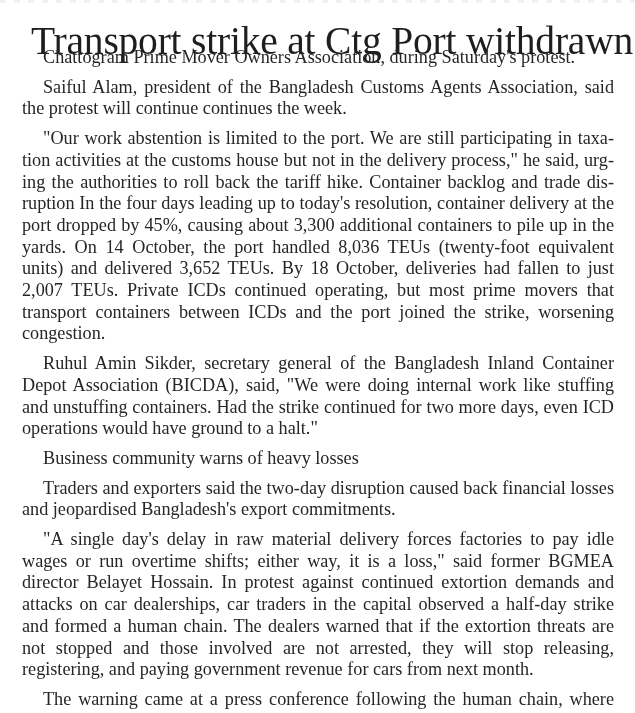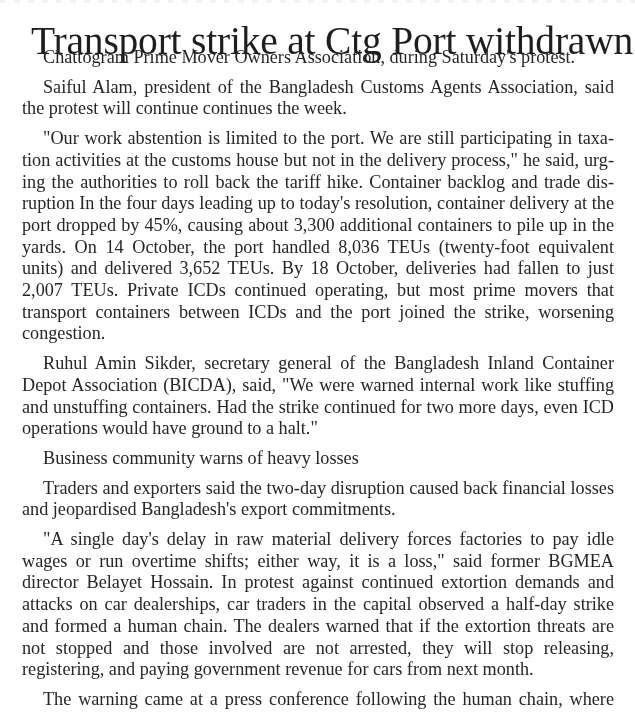--- a/index.html
+++ b/index.html
@@ -59,18 +59,18 @@
 <body>
 
 <div class="top-cut"></div>
 
 <h1 class="headline">Transport strike at Ctg Port withdrawn</h1>
 
 <div class="article-body">
   <p class="last-left">Chattogram Prime Mover Owners Association, during Saturday's protest.</p>
   <p class="last-left">Saiful Alam, president of the Bangladesh Customs Agents Association, said the protest will continue continues the week.</p>
   <p class="last-left">"Our work abstention is limited to the port. We are still participating in taxa­tion activities at the customs house but not in the delivery process," he said, urg­ing the authorities to roll back the tariff hike. Container backlog and trade dis­ruption In the four days leading up to today's resolution, container delivery at the port dropped by 45%, causing about 3,300 additional containers to pile up in the yards. On 14 October, the port handled 8,036 TEUs (twenty-foot equivalent units) and delivered 3,652 TEUs. By 18 October, deliveries had fallen to just 2,007 TEUs. Private ICDs continued operating, but most prime movers that transport containers between ICDs and the port joined the strike, worsening congestion.</p>
-  <p class="last-left">Ruhul Amin Sikder, secretary general of the Bangladesh Inland Container Depot Association (BICDA), said, "We were warned internal work like stuffing and unstuffing containers. Had the strike continued for two more days, even ICD operations would have ground to a halt."</p>
+  <p class="last-left">Ruhul Amin Sikder, secretary general of the Bangladesh Inland Container Depot Association (BICDA), said, "We were doing internal work like stuffing and unstuffing containers. Had the strike continued for two more days, even ICD operations would have ground to a halt."</p>
   <p class="last-left">Business community warns of heavy losses</p>
   <p class="last-left">Traders and exporters said the two-day disruption caused back financial loss­es and jeopardised Bangladesh's export commitments.</p>
   <p class="last-left">"A single day's delay in raw material delivery forces factories to pay idle wages or run overtime shifts; either way, it is a loss," said former BGMEA director Belayet Hossain. In protest against continued extortion demands and attacks on car dealerships, car traders in the capital observed a half-day strike and formed a human chain. The dealers warned that if the extortion threats are not stopped and those involved are not arrested, they will stop releasing, registering, and paying government revenue for cars from next month.</p>
   <p class="last-left">The warning came at a press conference following the human chain, where the president of the Bangladesh Reconditioned Vehicles Importers and Dealers Association (BARVIDA), Abdul Haque, spoke. BARVIDA members and car deal­ers also attended the briefing.</p>
 </div>
 
 </body></html>

